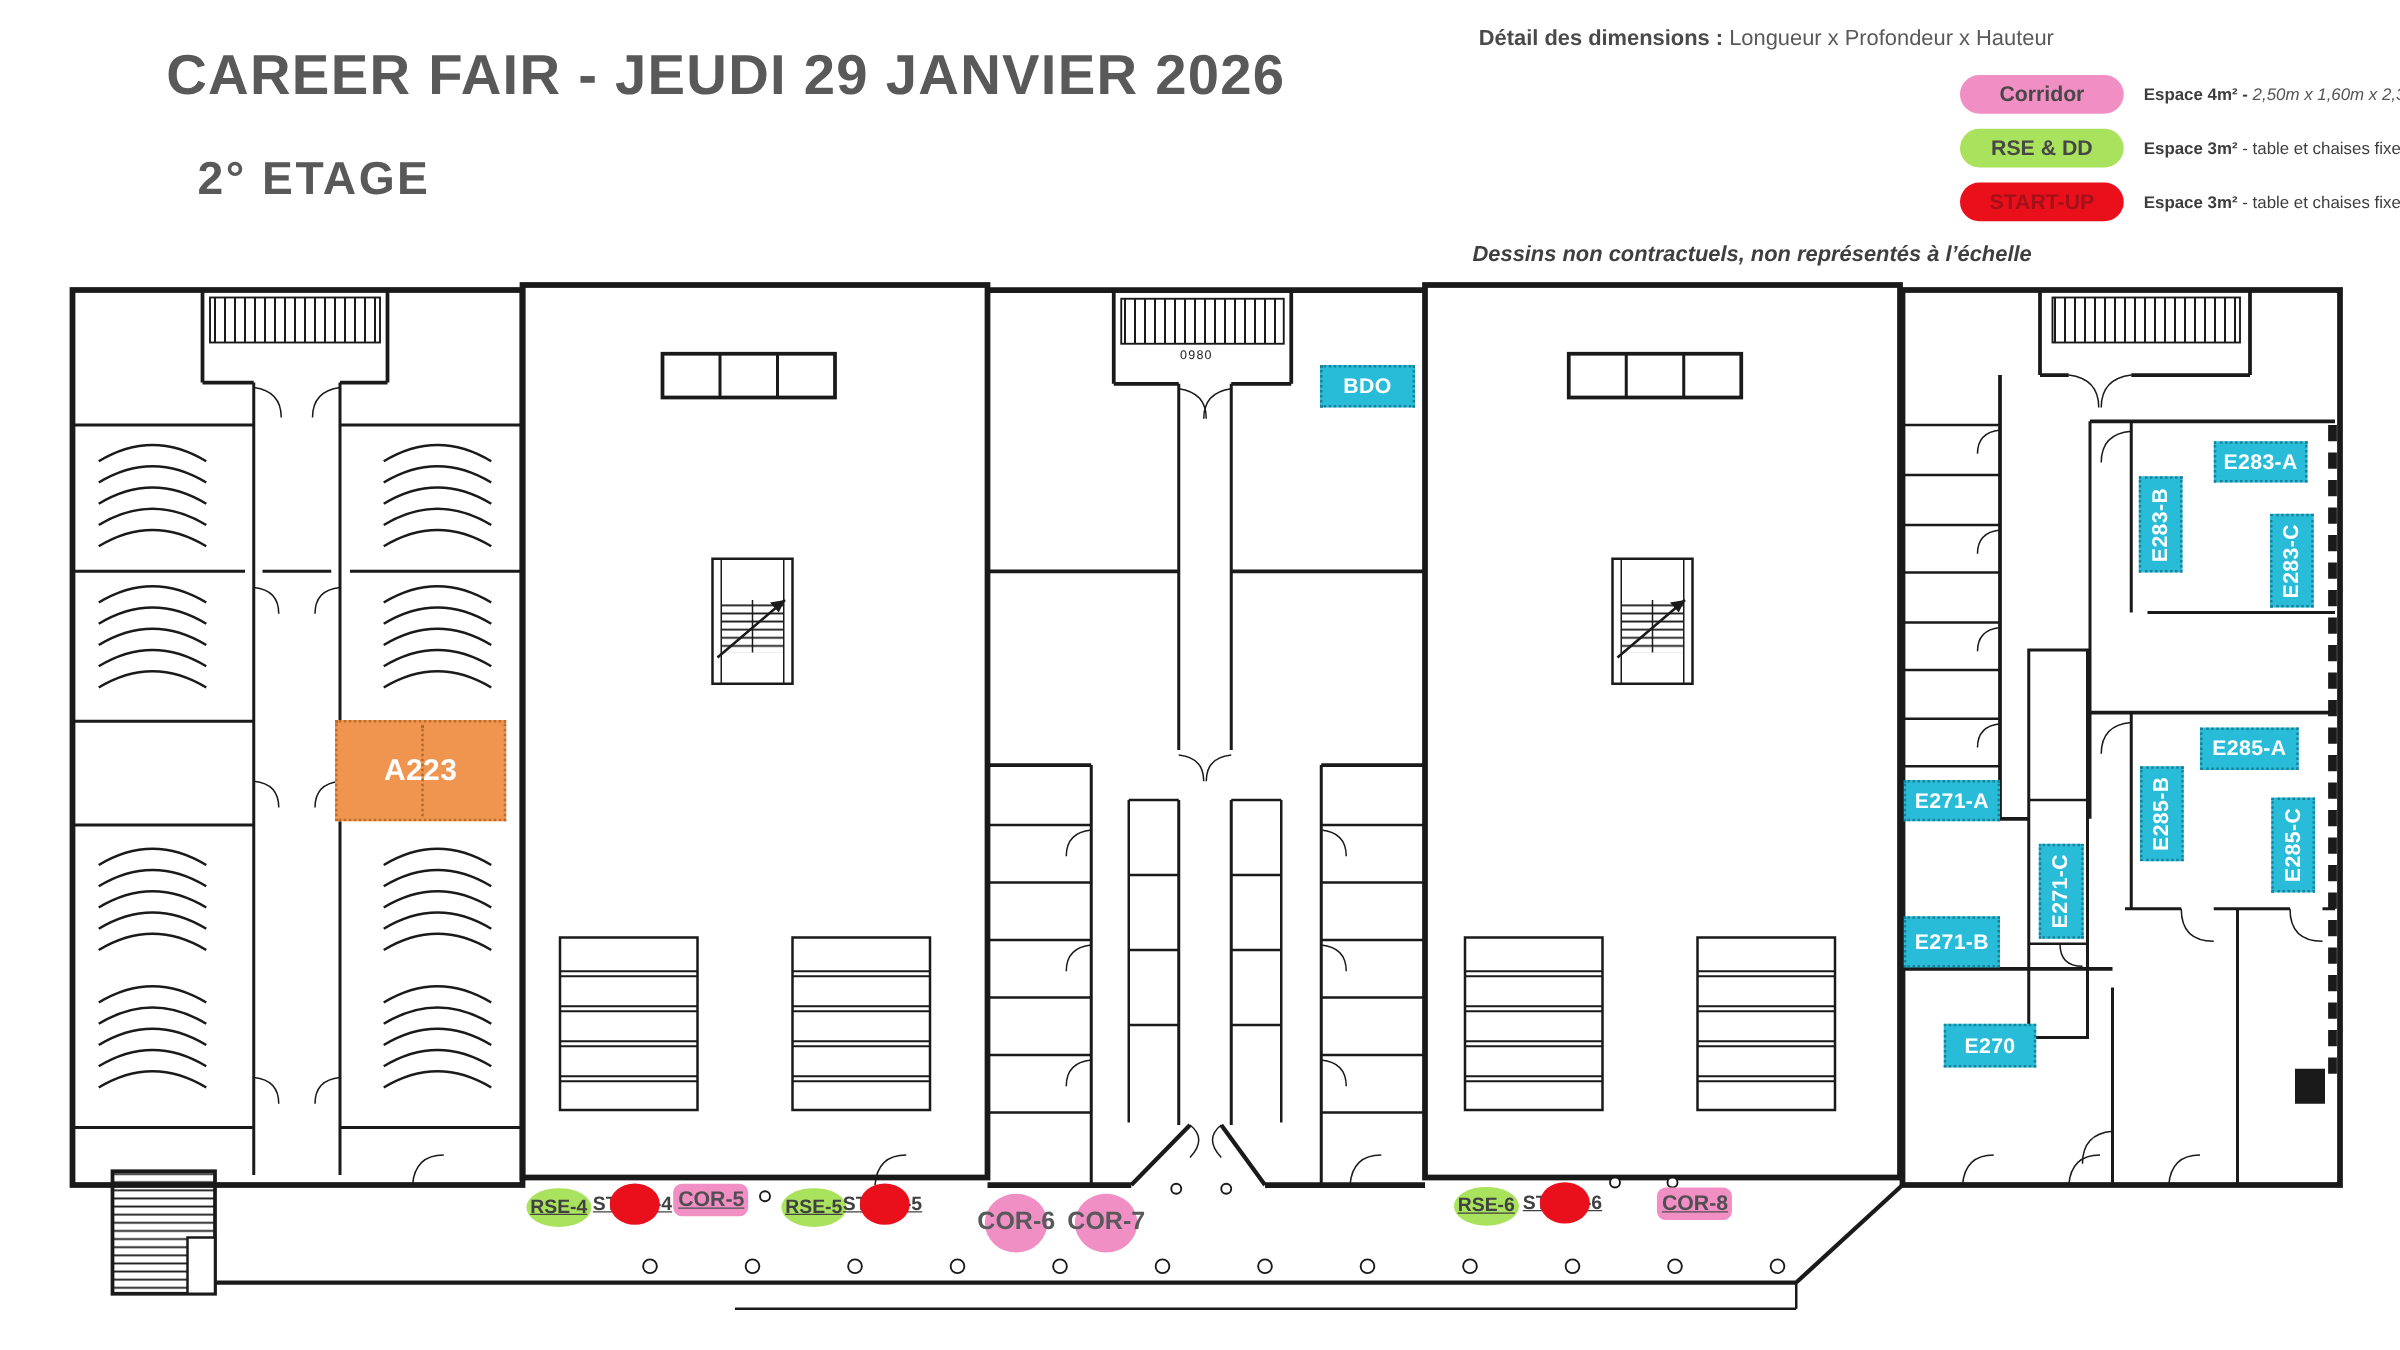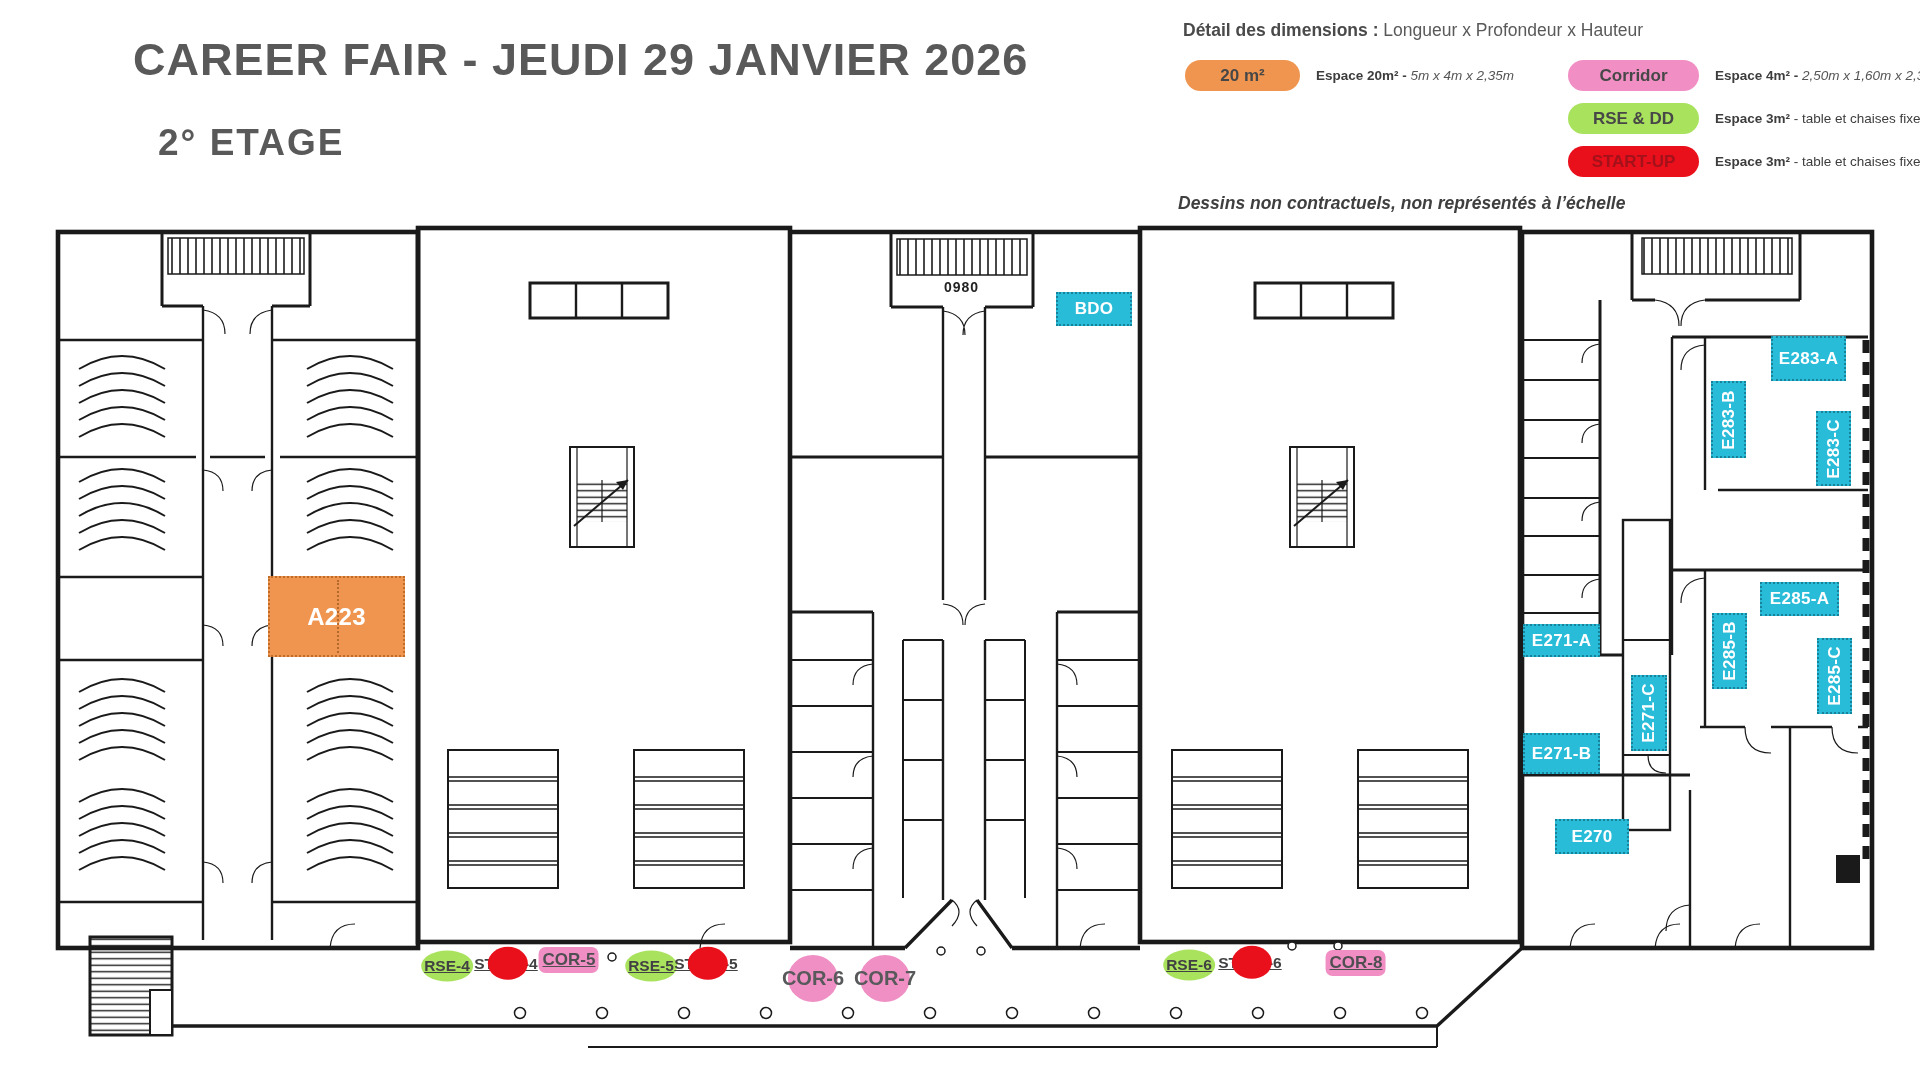--- a/index.html
+++ b/index.html
@@ -31,21 +31,21 @@
   .ldesc{margin-left:16px;font-size:13.5px;color:#3d3d3d;white-space:nowrap;}
   .ldesc .db{font-weight:bold;}
   .ldesc .it{font-style:italic;color:#555;}
 
   
   #plan{left:0;top:0;width:1920px;height:1080px;}
   #plan svg{position:absolute;left:0;top:0;}
   .s5{stroke-width:4.6;} .s35{stroke-width:3.4;} .s3{stroke-width:3;} .s25{stroke-width:2.4;}
   .s2{stroke-width:2;} .s15{stroke-width:1.5;} .s12{stroke-width:1.2;}
 
-  #stair-annotation{left:944px;top:279px;font-size:14px;font-weight:bold;color:#222;letter-spacing:1px;}
+  #stair-annotation{left:944px;top:279px;font-size:10px;font-weight:normal;color:#222;letter-spacing:1px;}
 
   
   .room-label{position:absolute;background:#29BCD9;border:2px dotted rgba(10,85,105,.55);
       box-sizing:border-box;display:flex;align-items:center;justify-content:center;
       color:#fff;font-weight:bold;font-size:17px;letter-spacing:.3px;}
   .room-label.vertical span{transform:rotate(-90deg);white-space:nowrap;}
   .room-label.orange{background:#F0954F;font-size:24px;border-color:rgba(150,75,10,.55);}
   .room-label .divider{position:absolute;left:50%;top:2px;bottom:2px;border-left:2px dotted rgba(120,60,10,.5);}
 
   
@@ -65,24 +65,20 @@
 <body>
 
 <div id="screen">
 
   <div id="title" class="abs">CAREER FAIR - JEUDI 29 JANVIER 2026</div>
   <div id="floor-label" class="abs">2° ETAGE</div>
 
   <div id="legend-heading" class="abs"><b>Détail des dimensions :</b><span> Longueur x Profondeur x Hauteur</span></div>
 
   <div id="legend-col1" class="legend-col">
-    <div class="lrow">
-      <div class="pill pill-orange">20 m²</div>
-      <div class="ldesc"><span class="db">Espace 20m² - </span><span class="it">5m x 4m x 2,35m</span></div>
-    </div>
   </div>
 
   <div id="legend-col2" class="legend-col">
     <div class="lrow">
       <div class="pill pill-pink">Corridor</div>
       <div class="ldesc"><span class="db">Espace 4m² - </span><span class="it">2,50m x 1,60m x 2,35m</span></div>
     </div>
     <div class="lrow">
       <div class="pill pill-green">RSE &amp; DD</div>
       <div class="ldesc"><span class="db">Espace 3m²</span><span> - table et chaises fixes</span></div>
@@ -213,21 +209,21 @@
 
     <div id="stair-annotation" class="abs">0980</div>
     <div id="plan-labels">
         <div class="room-label orange" style="left: 268px; top: 576px; width: 137px; height: 81px;">
           <span>A223</span>
           <div class="divider"></div>
         </div>
         <div class="room-label" style="left: 1056px; top: 292px; width: 76px; height: 34px;">
           <span>BDO</span>
         </div>
-        <div class="room-label" style="left: 1771px; top: 336px; width: 75px; height: 45px;">
+        <div class="room-label" style="left: 1771px; top: 353px; width: 75px; height: 33px;">
           <span>E283-A</span>
         </div>
         <div class="room-label vertical" style="left: 1711px; top: 381px; width: 35px; height: 77px;">
           <span>E283-B</span>
         </div>
         <div class="room-label vertical" style="left: 1816px; top: 411px; width: 35px; height: 75px;">
           <span>E283-C</span>
         </div>
         <div class="room-label" style="left: 1760px; top: 582px; width: 79px; height: 34px; justify-content: center;">
           <span>E285-A</span>

